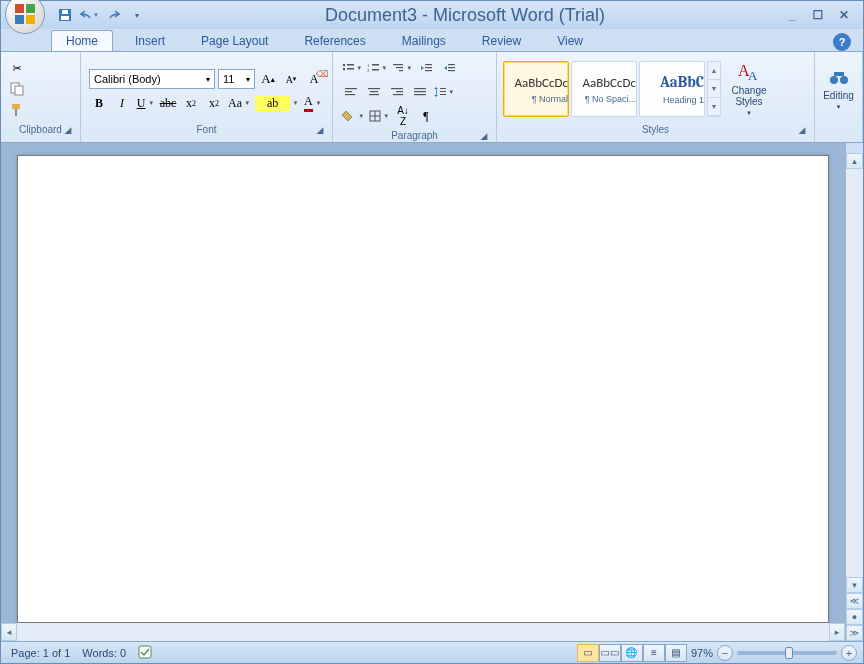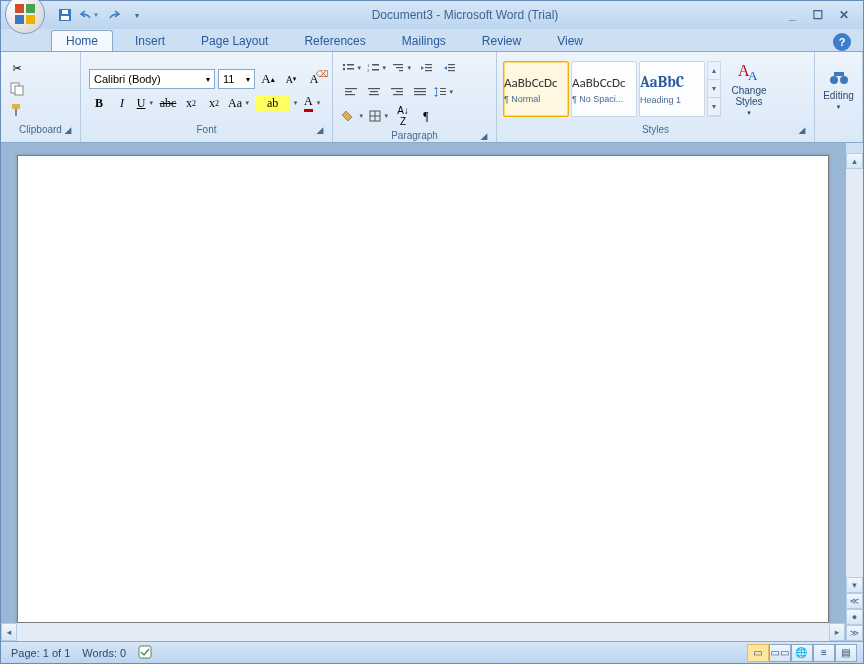--- a/index.html
+++ b/index.html
@@ -4,21 +4,21 @@
 <style>
 * { margin:0; padding:0; box-sizing:border-box; }
 body { font-family:"Segoe UI",Tahoma,sans-serif; font-size:11px; background:#fff; width:864px; height:664px; overflow:hidden; }
 .window { width:864px; height:664px; background:linear-gradient(#cfe0f4,#b8d0ea); border:1px solid #6a8cb8; display:flex; flex-direction:column; }
 
 .titlebar { height:28px; display:flex; align-items:center; background:linear-gradient(#d7e6f7,#bcd5ef); }
 .office-btn { width:40px; height:40px; margin:-2px 4px 0 4px; border-radius:50%; background:radial-gradient(circle at 30% 30%,#fff,#d0d0d0); border:1px solid #7a9ac0; position:relative; z-index:5; cursor:pointer; }
 .office-btn svg { width:24px; height:24px; margin:7px; }
 .qat { display:flex; gap:4px; margin-left:6px; align-items:center; }
 .qat-btn { width:20px; height:20px; border:none; background:transparent; cursor:pointer; display:flex; align-items:center; justify-content:center; border-radius:3px; }
-.title { flex:1; text-align:center; color:#3d6492; font-size:12px; }
+.title { flex:1; text-align:center; color:#3d6492; font-size:18px; }
 .win-controls { display:flex; gap:8px; margin-right:10px; }
 .win-btn { width:18px; height:16px; border:none; background:transparent; cursor:pointer; color:#3d6492; font-weight:bold; font-size:12px; }
 
 .tabs { height:22px; display:flex; align-items:flex-end; padding-left:50px; gap:8px; }
 .tab { padding:3px 14px; color:#2a5a9c; cursor:pointer; border-radius:3px 3px 0 0; font-size:12px; }
 .tab.active { background:#f3f9ff; border:1px solid #8aa8c8; border-bottom:none; }
 .help-btn { margin-left:auto; margin-right:12px; width:18px; height:18px; border-radius:50%; background:#3d7cc9; color:#fff; border:none; cursor:pointer; font-size:11px; font-weight:bold; }
 
 .ribbon { height:92px; background:linear-gradient(#edf4fc,#dae8f7); display:flex; border-bottom:1px solid #8aa8c8; border-top:1px solid #8aa8c8; }
 .group { border-right:1px solid #b5cbe2; display:flex; flex-direction:column; padding:2px 4px; }
@@ -30,21 +30,21 @@
 .minibtn { width:20px; height:18px; cursor:pointer; display:flex; align-items:center; justify-content:center; border-radius:2px; }
 .font-group .col { display:flex; flex-direction:column; gap:4px; padding:4px 4px 0; }
 .font-row { display:flex; gap:3px; align-items:center; }
 .fontbox { width:130px; height:20px; border:1px solid #8aa8c8; background:#fff; padding:2px 4px; font-size:11px; display:flex; align-items:center; justify-content:space-between; cursor:pointer; }
 .sizebox { width:38px; }
 .cbtn { min-width:20px; height:20px; border:1px solid transparent; background:transparent; cursor:pointer; display:flex; align-items:center; justify-content:center; font-size:12px; border-radius:2px; font-family:"Times New Roman",serif; }
 .cbtn.dd { padding-right:8px; position:relative; }
 .cbtn.dd::after { content:"▾"; position:absolute; right:1px; font-size:7px; color:#555; }
 .para-group .grid { display:flex; flex-direction:column; gap:4px; padding:4px; }
 .styles-group .gallery { display:flex; gap:2px; padding:2px; }
-.style-tile { width:66px; height:56px; border:1px solid #c8d8ea; background:#fbfdff; display:flex; flex-direction:column; align-items:flex-start; justify-content:center; cursor:pointer; font-size:10px; border-radius:2px; }
+.style-tile { width:66px; height:56px; border:1px solid #c8d8ea; background:#fbfdff; display:flex; flex-direction:column; align-items:flex-end; justify-content:center; cursor:pointer; font-size:10px; border-radius:2px; }
 .style-tile.sel { border:1px solid #f0b000; background:#fff7df; box-shadow:inset 0 0 0 1px #ffd76a; }
 .style-tile .prev { font-size:13px; font-family:Calibri,sans-serif; color:#333; }
 .style-tile .name { font-size:9px; color:#4a6a90; margin-top:4px; }
 .style-tile .hprev { font-family:Cambria,serif; color:#2a5a9c; font-size:15px; font-weight:bold; }
 .scroll-ctrl { width:14px; display:flex; flex-direction:column; border:1px solid #c8d8ea; background:#eaf1fa; }
 .scroll-ctrl div { flex:1; display:flex; align-items:center; justify-content:center; cursor:pointer; font-size:8px; color:#4a6a90; border-bottom:1px solid #c8d8ea; }
 
 .workspace { flex:1; background:#9ab7d6; display:flex; overflow:hidden; }
 .doc-wrap { flex:1; overflow:hidden; padding:12px 0 0 16px; display:flex; }
 .page { background:#fff; border:1px solid #7a7a7a; box-shadow:0 0 3px rgba(0,0,0,0.2); flex:1; margin-right:16px; }
@@ -378,15 +378,24 @@
         </svg>
     </div>
     <div class="status-spacer"></div>
     <div class="view-btns">
       <div class="vbtn active">▭</div>
       <div class="vbtn">▭▭</div>
       <div class="vbtn">🌐</div>
       <div class="vbtn">≡</div>
       <div class="vbtn">▤</div>
     </div>
+    <div class="zoom">
+      <span>97%</span>
+      <div class="zbtn">−</div>
+      <div class="zoom-track">
+          <div class="zoom-mid"></div>
+          <div class="zoom-thumb"></div>
+        </div>
+      <div class="zbtn">+</div>
+    </div>
   </div>
 
 </div>
 
 </body></html>

